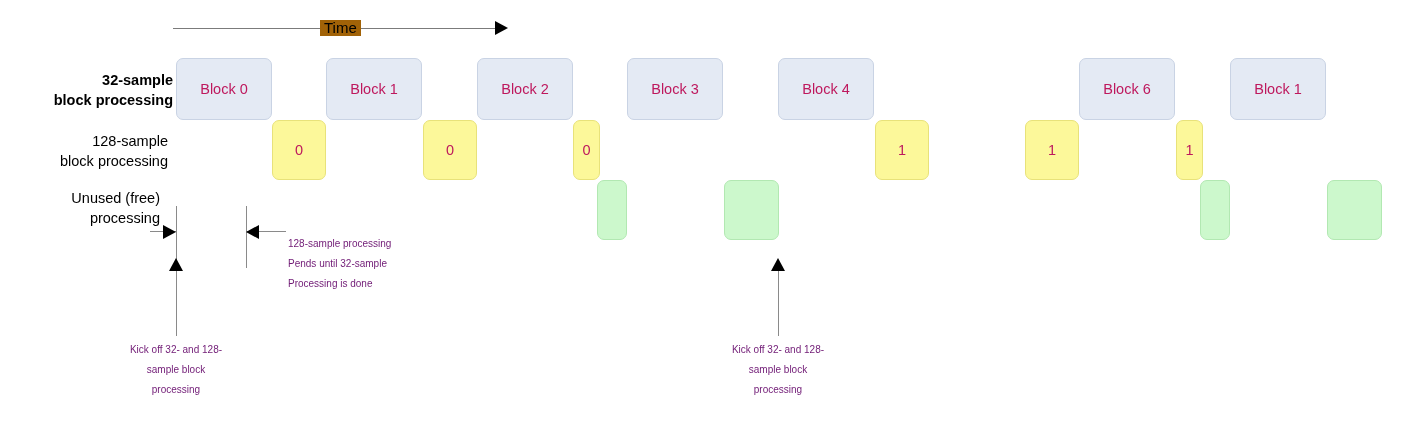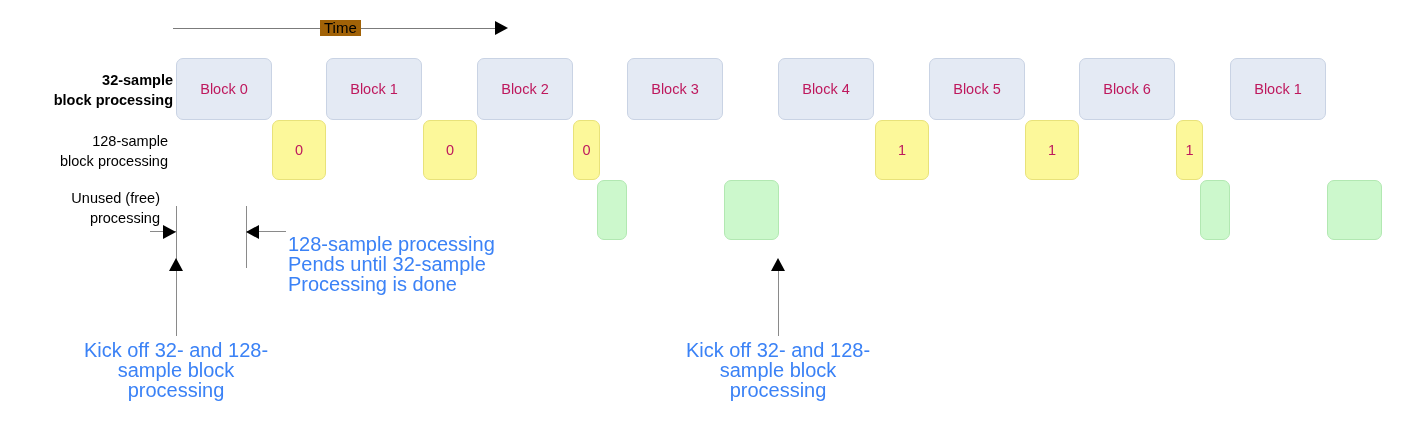--- a/index.html
+++ b/index.html
@@ -89,24 +89,24 @@
     width: 1px;
     background: #8a8a8a;
   }
   .hline {
     position: absolute;
     height: 1px;
     background: #8a8a8a;
   }
   .note {
     position: absolute;
-    font-size: 20px;
+    font-size: 10px;
     line-height: 20px;
     white-space: pre-line;
-    color: #3b82f6;
+    color: #701a75;
   }
   .note-center {
     text-align: center;
   }
 </style>
 </head>
 <body>
 
 <div id="diagram">
 
@@ -119,21 +119,20 @@
   <div class="row-label" style="left:0px; top:131px; width:160px;padding-left:8px;">128-sample
 block processing</div>
   <div class="row-label" style="left:0px; top:188px; width:160px;">Unused (free)
 processing</div>
 
   <div class="block block-32" style="left:176px; top:58px; width:96px; height:62px;">Block 0</div>
   <div class="block block-32" style="left:326px; top:58px; width:96px; height:62px;">Block 1</div>
   <div class="block block-32" style="left:477px; top:58px; width:96px; height:62px;">Block 2</div>
   <div class="block block-32" style="left:627px; top:58px; width:96px; height:62px;">Block 3</div>
   <div class="block block-32" style="left:778px; top:58px; width:96px; height:62px;">Block 4</div>
-  <div class="block block-32" style="left:929px; top:58px; width:96px; height:62px;">Block 5</div>
   <div class="block block-32" style="left:1079px; top:58px; width:96px; height:62px;text-align:right;">Block 6</div>
   <div class="block block-32" style="left:1230px; top:58px; width:96px; height:62px;">Block 1</div>
 
   <div class="block block-128" style="left:272px; top:120px; width:54px; height:60px;">0</div>
   <div class="block block-128" style="left:423px; top:120px; width:54px; height:60px;">0</div>
   <div class="block block-128" style="left:573px; top:120px; width:27px; height:60px;">0</div>
   <div class="block block-128" style="left:875px; top:120px; width:54px; height:60px;">1</div>
   <div class="block block-128" style="left:1025px; top:120px; width:54px; height:60px;">1</div>
   <div class="block block-128" style="left:1176px; top:120px; width:27px; height:60px;">1</div>
 

